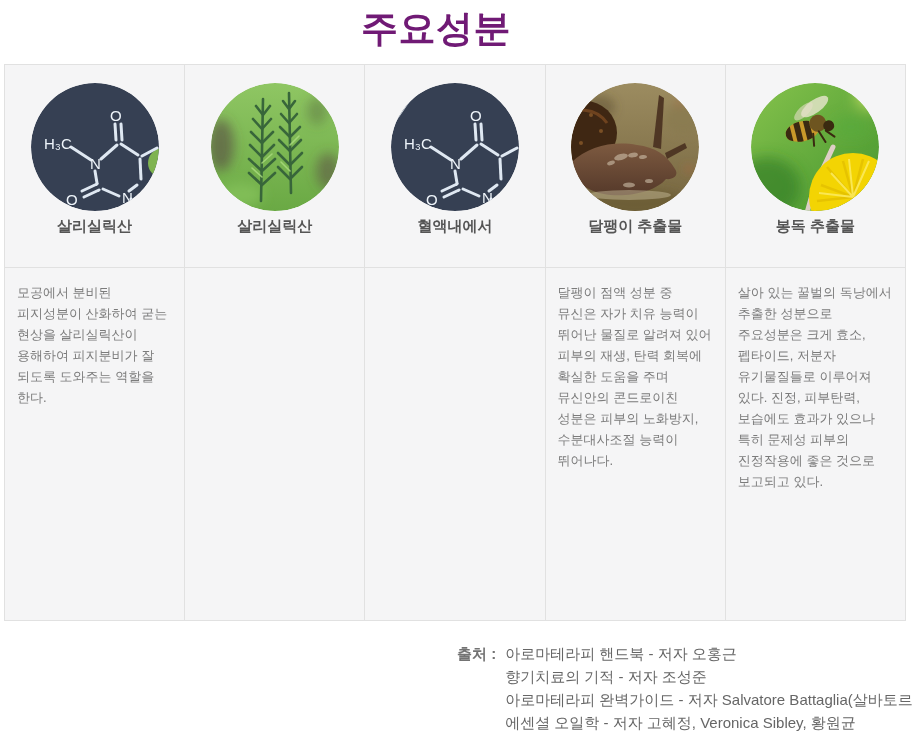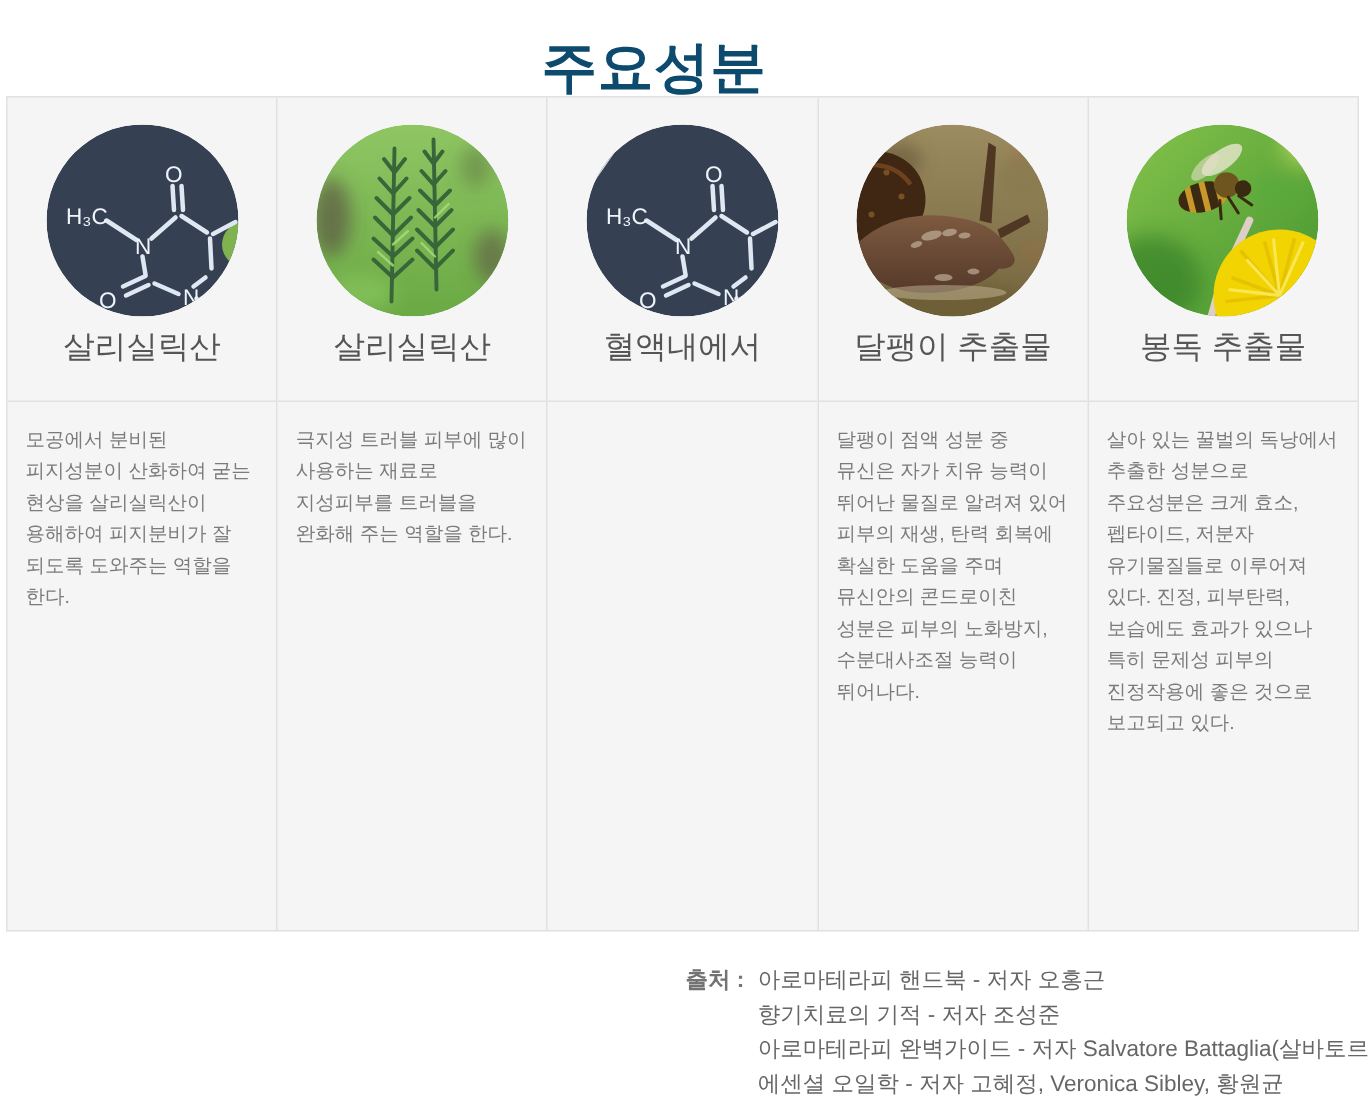--- a/index.html
+++ b/index.html
@@ -5,26 +5,26 @@
   * { box-sizing: border-box; margin: 0; padding: 0; }
   html,body { width: 912px; height: 742px; }
   body {
     background: #ffffff;
     font-family: "Liberation Sans", "DejaVu Sans", sans-serif;
     position: relative;
     overflow: hidden;
   }
   .page-title {
     position: absolute;
-    top: 20px; left: 0;
+    top: 4px; left: 0;
     width: 872px;
     text-align: center;
     font-size: 37px;
     font-weight: 700;
-    color: #0c4a6e;
+    color: #701a75;
     letter-spacing: 0.5px;
   }
   .panel {
     position: absolute;
     left: 4px; top: 64px;
     width: 902px; height: 557px;
     background: #f5f5f6;
     border: 1px solid #e1e1e1;
     display: flex;
   }
@@ -37,22 +37,23 @@
   }
   .circle {
     width: 128px; height: 128px;
     margin: 18px auto 0;
     border-radius: 50%;
     overflow: hidden;
   }
   .circle svg { display: block; }
   .col-name {
     margin-top: 6px;
-    font-size: 21px;
+    font-size: 15px;
     color: #555555;
+    font-weight: bold;
   }
   .col-desc {
     padding: 14px 12px;
     font-size: 13px;
     line-height: 21px;
     color: #7b7b7b;
     word-break: keep-all;
     text-align: left;
   }
   .source {
@@ -151,21 +152,20 @@
               <path d="M79,96 l-12,-12 M79,96 l12,-12 M79,82 l-12,-12 M79,82 l12,-12 M79,68 l-11,-11 M79,68 l11,-11 M79,54 l-10,-10 M79,54 l10,-10 M78,40 l-8,-9 M78,40 l8,-9 M78,26 l-6,-8 M78,26 l6,-8"></path>
             </g>
             <g stroke="#a8d97d" stroke-width="1.6" opacity="0.85" stroke-linecap="round" fill="none">
               <path d="M51,94 l-10,-9 M51,80 l10,-9 M79,88 l-9,-9 M79,62 l9,-9"></path>
             </g>
           </g>
         </svg>
       </div>
       <div class="col-name">살리실릭산</div>
     </div>
-    <div class="col-desc">극지성 트러블 피부에 많이 사용하는 재료로 지성피부를 트러블을 완화해 주는 역할을 한다.</div>
   </div>
 
   <div class="col">
     <div class="col-top">
       <div class="circle">
         <svg width="128" height="128" viewBox="0 0 128 128">
           <defs>
               <clipPath id="clip3">
                 <circle cx="64" cy="64" r="64"></circle>
               </clipPath>

